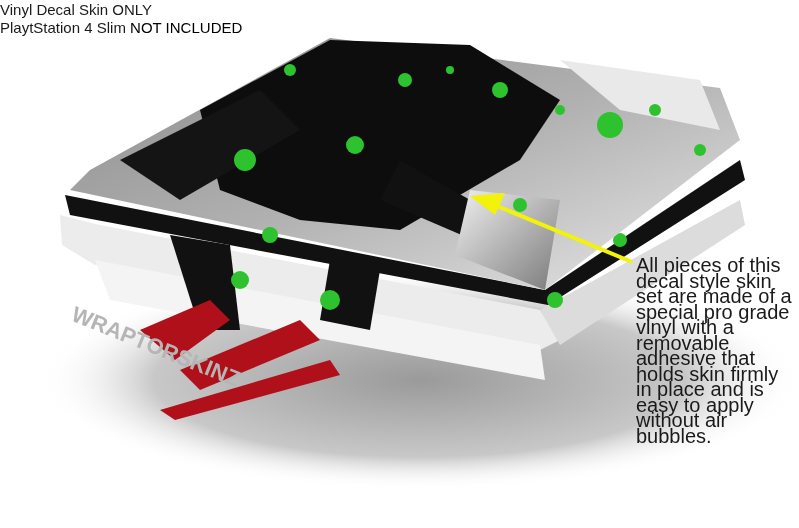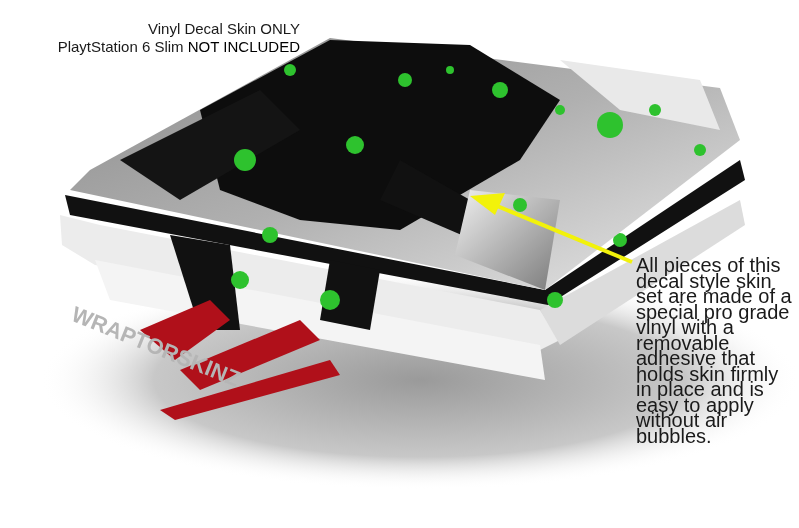--- a/index.html
+++ b/index.html
@@ -1,18 +1,18 @@
 <!DOCTYPE html>
 <html><head>
 <meta charset="utf-8">
 <style>
   html, body { margin:0; padding:0; }
   body { width:799px; height:528px; background:#ffffff; position:relative; overflow:hidden; font-family:"Liberation Sans", sans-serif; }
   .stage { position:absolute; left:0; top:0; width:799px; height:528px; }
-  .header { position:absolute; left:0; top:20px; width:300px; text-align:right; font-size:15px; line-height:18px; color:#1a1a1a; }
+  .header { position:absolute; left:0; top:1px; width:300px; text-align:left; font-size:15px; line-height:18px; color:#1a1a1a; }
   .header .red { color:#000000; }
   .callout { position:absolute; left:636px; top:258px; width:160px; font-size:20px; line-height:15.5px; color:#1a1a1a; }
   svg { position:absolute; left:0; top:0; }
 </style>
 </head>
 <body>
 
 <div class="stage">
   <svg width="799" height="528" viewBox="0 0 799 528">
     <defs>
@@ -81,19 +81,19 @@
       <polygon points="140,330 210,300 230,320 175,360" fill="#b0101a"></polygon>
       <polygon points="180,370 300,320 320,340 200,390" fill="#b0101a"></polygon>
       <polygon points="160,410 330,360 340,375 175,420" fill="#b0101a"></polygon>
       <text x="70" y="320" font-family="Liberation Sans, sans-serif" font-size="22" font-weight="bold" fill="#b5b5b5" transform="rotate(22 70 320)">WRAPTORSKINZ</text>
     </g>
   </svg>
 
   <div class="header">
     <div>Vinyl Decal Skin ONLY</div>
     <div>
-      <span>PlaytStation 6 Slim</span>
+      <span>PlaytStation 4 Slim</span>
       <span class="red">NOT INCLUDED</span>
     </div>
   </div>
 
   <div class="callout">All pieces of this decal style  skin set are made of a special pro grade vinyl with a removable adhesive that holds skin firmly in place and is easy to apply without air bubbles.</div>
 </div>
 
 </body></html>

